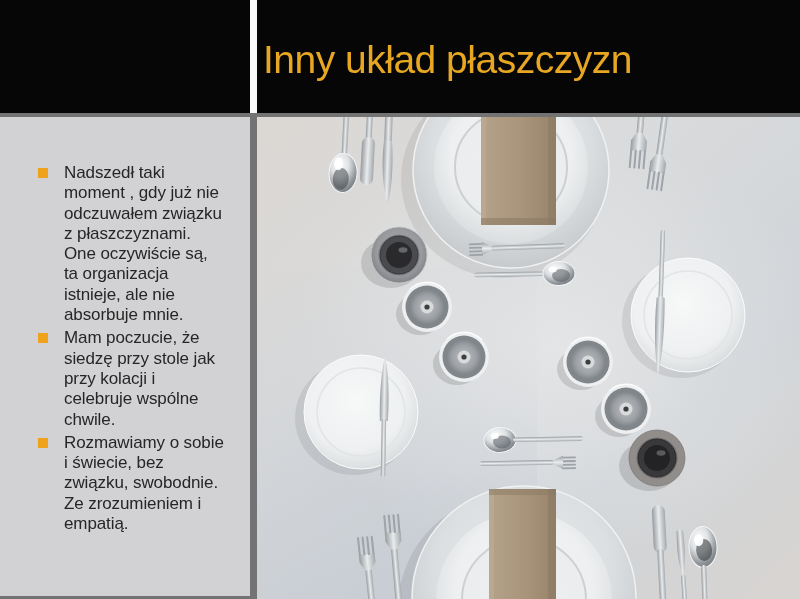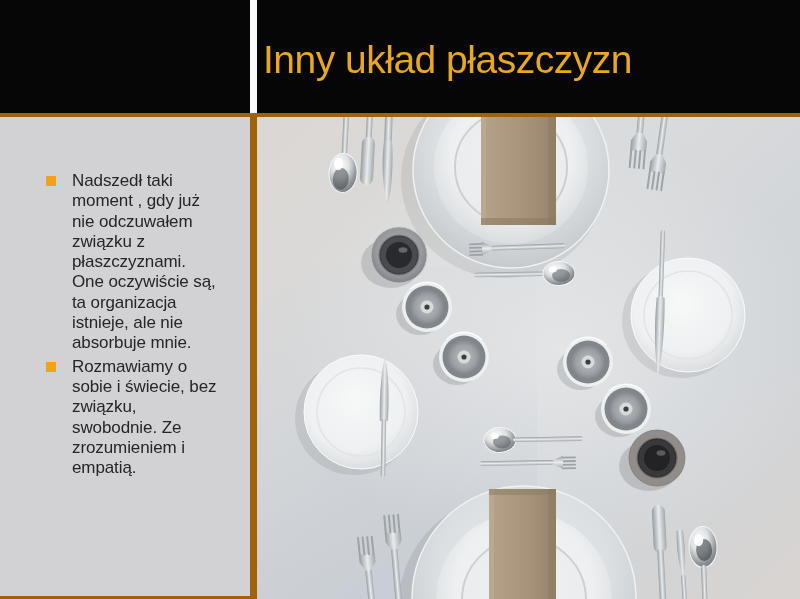--- a/index.html
+++ b/index.html
@@ -1,29 +1,29 @@
 <!DOCTYPE html>
 <html><head>
 <meta charset="utf-8">
 <style>
   html,body{margin:0;padding:0;background:#ffffff;}
   .slide{
-    position:relative;width:800px;height:599px;background:#a16207;
+    position:relative;width:800px;height:599px;background:#737373;
     font-family:"Liberation Sans",sans-serif;overflow:hidden;
   }
   .header{position:absolute;left:0;top:0;width:800px;height:113px;background:#060606;}
   .title{
     position:absolute;left:263px;top:38px;margin:0;
     font-size:39px;font-weight:400;letter-spacing:-0.5px;color:#E8A722;white-space:nowrap;
   }
   .header-vline{position:absolute;left:250px;top:0;width:7px;height:113px;background:#fafafa;}
   .sidebar{
     position:absolute;left:0;top:117px;width:250px;height:479px;background:#d2d2d4;
   }
-  .bullets{list-style:none;margin:16px;padding:38px 14px 0 30px;}
+  .bullets{list-style:none;margin:8px;padding:38px 14px 0 30px;}
   .bullet-item{display:flex;align-items:flex-start;margin:0 0 3px 0;
     color:#262626;font-size:17px;line-height:20.3px;letter-spacing:-0.1px;}
   .bullet-marker{flex:none;width:10px;height:10px;background:#EFA31C;margin:5px 16px 0 0;}
   .bullet-text{display:block;max-width:160px;}
   .photo{position:absolute;left:257px;top:117px;width:543px;height:482px;}
   .photo svg{display:block;width:100%;height:100%;}
 </style>
 </head>
 <body>
 
@@ -32,20 +32,24 @@
   <div class="header">
     <h1 class="title">Inny układ płaszczyzn</h1>
     <div class="header-vline"></div>
   </div>
 
   <div class="sidebar">
     <ul class="bullets">
       <li class="bullet-item">
         <span class="bullet-marker"></span>
         <span class="bullet-text">Nadszedł taki moment , gdy już nie odczuwałem związku z płaszczyznami. One oczywiście są, ta organizacja istnieje, ale nie absorbuje mnie.</span>
+      </li>
+      <li class="bullet-item">
+        <span class="bullet-marker"></span>
+        <span class="bullet-text">Mam poczucie, że siedzę przy stole jak przy kolacji i celebruje wspólne chwile.</span>
       </li>
       <li class="bullet-item">
         <span class="bullet-marker"></span>
         <span class="bullet-text">Rozmawiamy o sobie i świecie, bez związku, swobodnie. Ze zrozumieniem i empatią.</span>
       </li>
     </ul>
   </div>
 
   <div class="photo">
     <svg viewBox="0 0 543 482" preserveAspectRatio="none">

